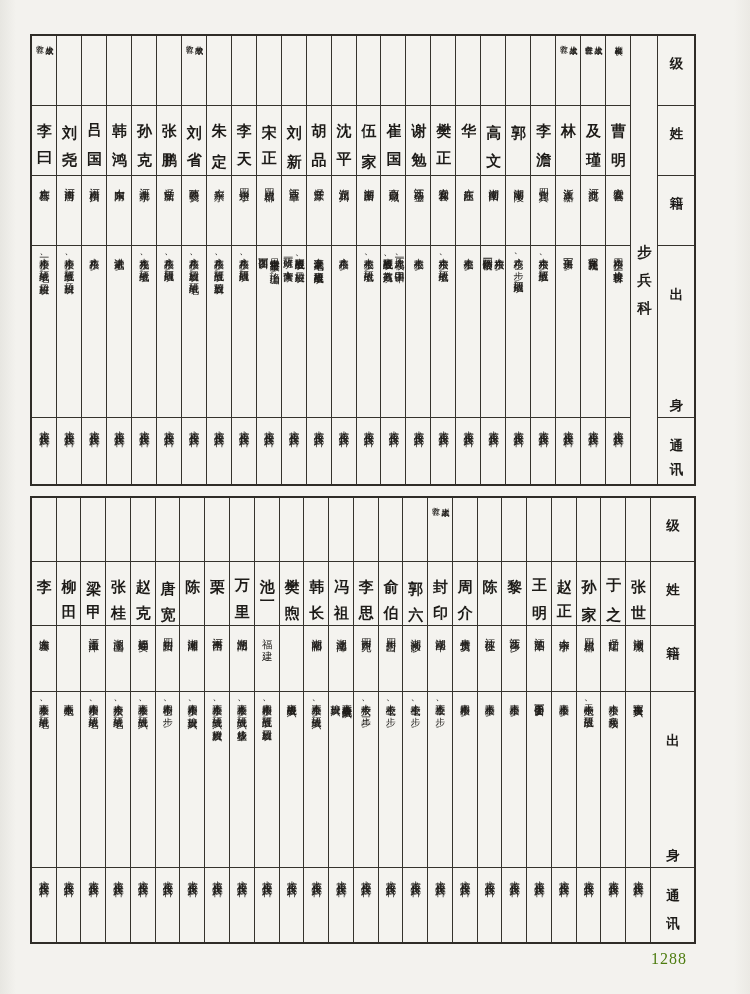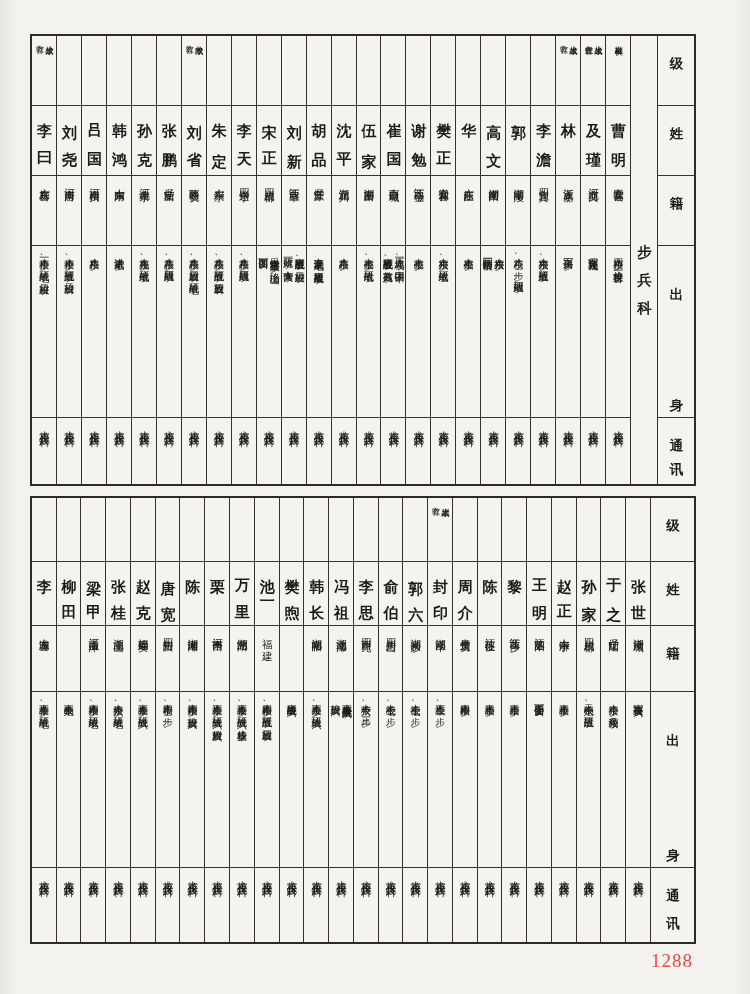--- a/index.html
+++ b/index.html
@@ -39,21 +39,21 @@
   .name-text{font-size:15px;font-weight:700;letter-spacing:1px;
     height:calc(100% - 10px);margin:5px 0;text-align:justify;text-align-last:justify;}
   .native-text{font-size:10.5px;line-height:12px;letter-spacing:1px;padding-top:4px;}
   .origin-text{font-size:10px;line-height:11.5px;letter-spacing:0.5px;padding-top:4px;}
   .address-text{font-size:10.5px;line-height:12px;letter-spacing:1.5px;padding-top:4px;}
   .header-text{font-size:13.5px;font-weight:700;
     height:calc(100% - 18px);margin:9px 0;text-align:justify;text-align-last:justify;}
   .header-origin-text{height:calc(100% - 60px);margin:30px 0;}
   .cell-full{height:100%;border-bottom:none;display:flex;align-items:center;justify-content:center;}
   .divider-text{font-size:14.5px;font-weight:700;letter-spacing:28px;margin-bottom:-28px;}
-  .page-number{position:absolute;left:651px;top:950px;font-size:19px;letter-spacing:1px;color:#ef4444;}
+  .page-number{position:absolute;left:651px;top:950px;font-size:16px;letter-spacing:1px;color:#4d7c0f;}
 </style>
 </head>
 <body>
 
 <div>
 
   <div class="roster t-top">
   <div class="col header-col">
     <div class="cell cell-rank">
       <div class="vtext header-text">级职</div>

